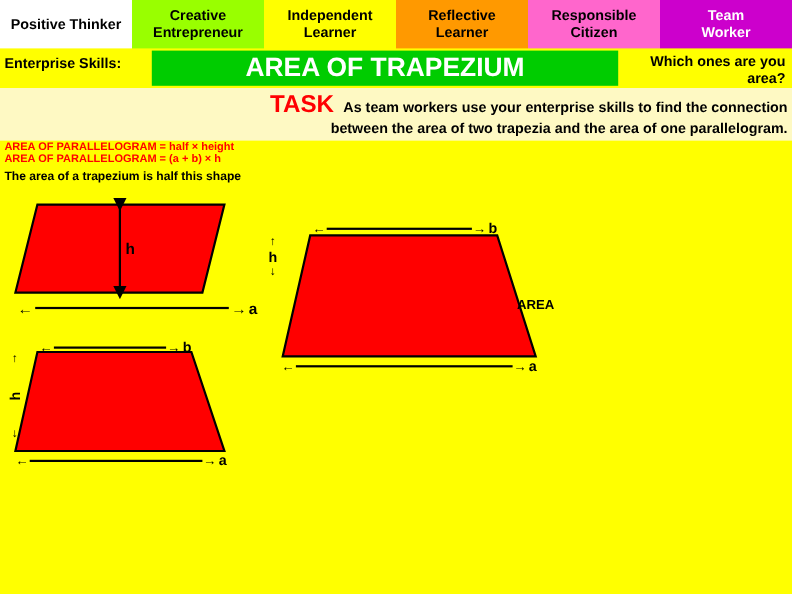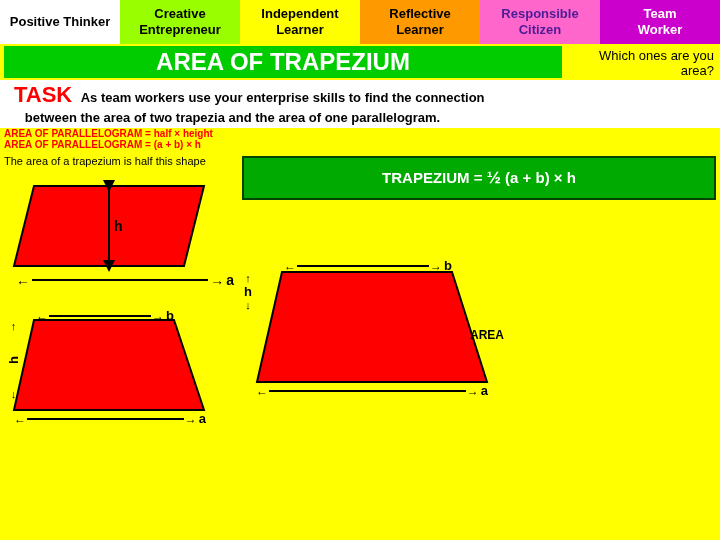--- a/index.html
+++ b/index.html
@@ -27,21 +27,21 @@
       font-size: 13px;
       font-weight: bold;
       line-height: 1.2;
       text-align: center;
       flex: 1;
     }
     .nav-item.white { background: #ffffff; color: #000; }
     .nav-item.lime { background: #99ff00; color: #000; }
     .nav-item.yellow { background: #ffff00; color: #000; text-align: center; }
     .nav-item.orange { background: #ff9900; color: #000000; }
-    .nav-item.pink { background: #ff66cc; color: #4c1d95; }
+    .nav-item.pink { background: #ff66cc; color: #000000; }
     .nav-item.magenta { background: #cc00cc; color: #fff; }
 
     
     .main-content {
       display: flex;
       padding: 0 4px;
       gap: 8px;
       height: 380px;
       position: relative;
     }
@@ -83,43 +83,46 @@
   </div>
   <div class="nav-item pink">
     <span>Responsible<br>Citizen</span>
   </div>
   <div class="nav-item magenta">
     <span>Team<br>Worker</span>
   </div>
 </div>
 
 <div style="display:flex; align-items:stretch; background:#ffff00; padding: 2px 4px; gap:4px;">
+  <div style="font-size:13px;font-weight:bold;color:#000;flex:0 0 130px;padding-top:4px;">
+    <span>Enterprise Skills:</span>
+  </div>
   <div style="background:#00cc00;color:#fff;font-size:24px;font-weight:bold;padding:2px 12px;flex:1;text-align:center;">
     <span>AREA OF TRAPEZIUM</span>
   </div>
-  <div style="font-size:13px;font-weight:normal;color:#000;flex:0 0 150px;text-align:right;padding-top:2px;padding-right:2px;">
+  <div style="font-size:13px;font-weight:bold;color:#000;flex:0 0 150px;text-align:right;padding-top:2px;padding-right:2px;">
     <span>Which ones are you</span><br>
     <span>area?</span>
   </div>
 </div>
 
-<div style="background:#ffffff;padding:2px 14px;">
+<div style="background:#fef9c3;padding:2px 4px;text-align:right;">
   <span style="color:#ff0000;font-size:22px;font-weight:bold;">TASK</span>
   <span style="color:#000;font-size:13px;font-weight:bold;margin-left:4px;">As team workers use your enterprise skills to find the connection<br>&nbsp;&nbsp;&nbsp;between the area of two trapezia and the area of one parallelogram.</span>
 </div>
 
 <div style="background:#ffff00;padding:0 4px;font-size:10px;font-weight:bold;color:#ff0000;">
   <div>AREA OF PARALLELOGRAM = half × height</div>
   <div>AREA OF PARALLELOGRAM = (a + b) × h</div>
 </div>
 
 <div class="main-content">
 
   <div class="left-panel">
-    <div style="font-size:11px;font-weight:normal;color:#000;line-height:1.3;">
+    <div style="font-size:11px;font-weight:bold;color:#000;line-height:1.3;">
       <span>The area of a trapezium
 is half this shape</span>
     </div>
 
     <div style="position:relative;width:210px;height:100px;margin-top:4px;">
       <svg width="210" height="100">
         <polygon points="30,10 200,10 180,90 10,90" fill="#ff0000" stroke="#000" stroke-width="2"></polygon>
 
         <line x1="105" y1="10" x2="105" y2="90" stroke="#000" stroke-width="2" marker-start="url(#arr)" marker-end="url(#arr)"></line>
         <defs>
@@ -161,25 +164,20 @@
         <span style="flex:1;border-bottom:2px solid #000;margin:0 1px;"></span>
         <span style="font-size:12px;">→</span>
         <span style="font-size:13px;font-weight:bold;margin-left:2px;">a</span>
       </div>
     </div>
 
   </div>
 
   <div class="right-panel">
 
-    <div style="background:#00aa00;border:2px solid #004400;padding:4px 8px;display:flex;align-items:center;justify-content:center;min-height:44px;margin-top:2px;margin-bottom:8px;">
-      <span style="color:#fff;font-size:15px;font-weight:bold;">
-        TRAPEZIUM = <span style="font-size:17px;">½</span> (a + b) × h
-      </span>
-    </div>
 
     <div style="position:relative;width:260px;height:150px;margin-top:40px;">
 
       <div style="position:absolute;left:2px;top:20px;display:flex;flex-direction:column;align-items:center;height:90px;">
         <span style="font-size:11px;">↑</span>
         <span style="font-size:13px;font-weight:bold;">h</span>
         <span style="font-size:11px;">↓</span>
       </div>
       <svg width="255" height="150" style="position:absolute;left:0;top:0;">
         <polygon points="40,20 210,20 245,130 15,130" fill="#ff0000" stroke="#000" stroke-width="2"></polygon>

